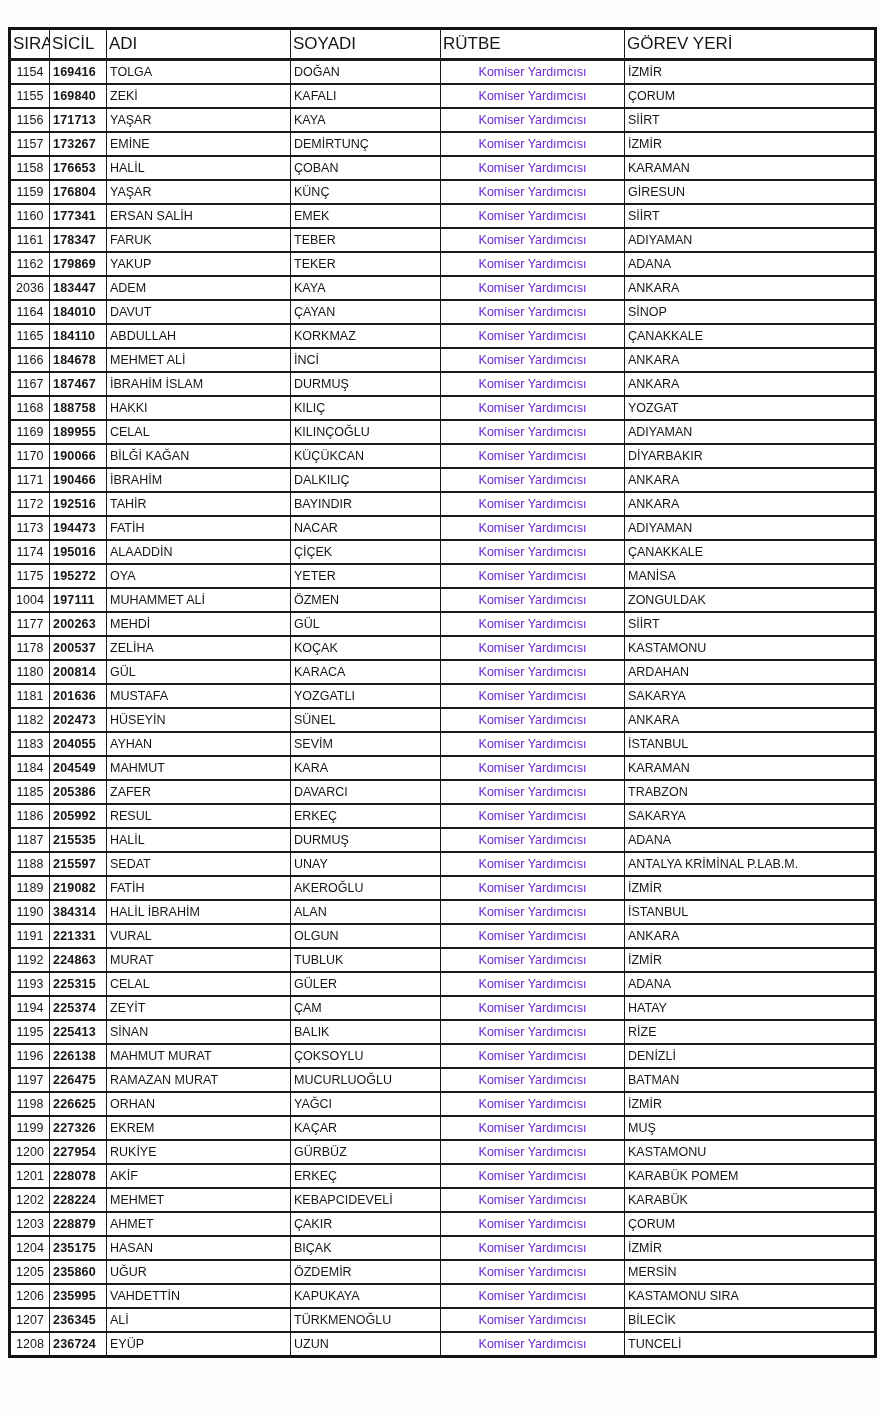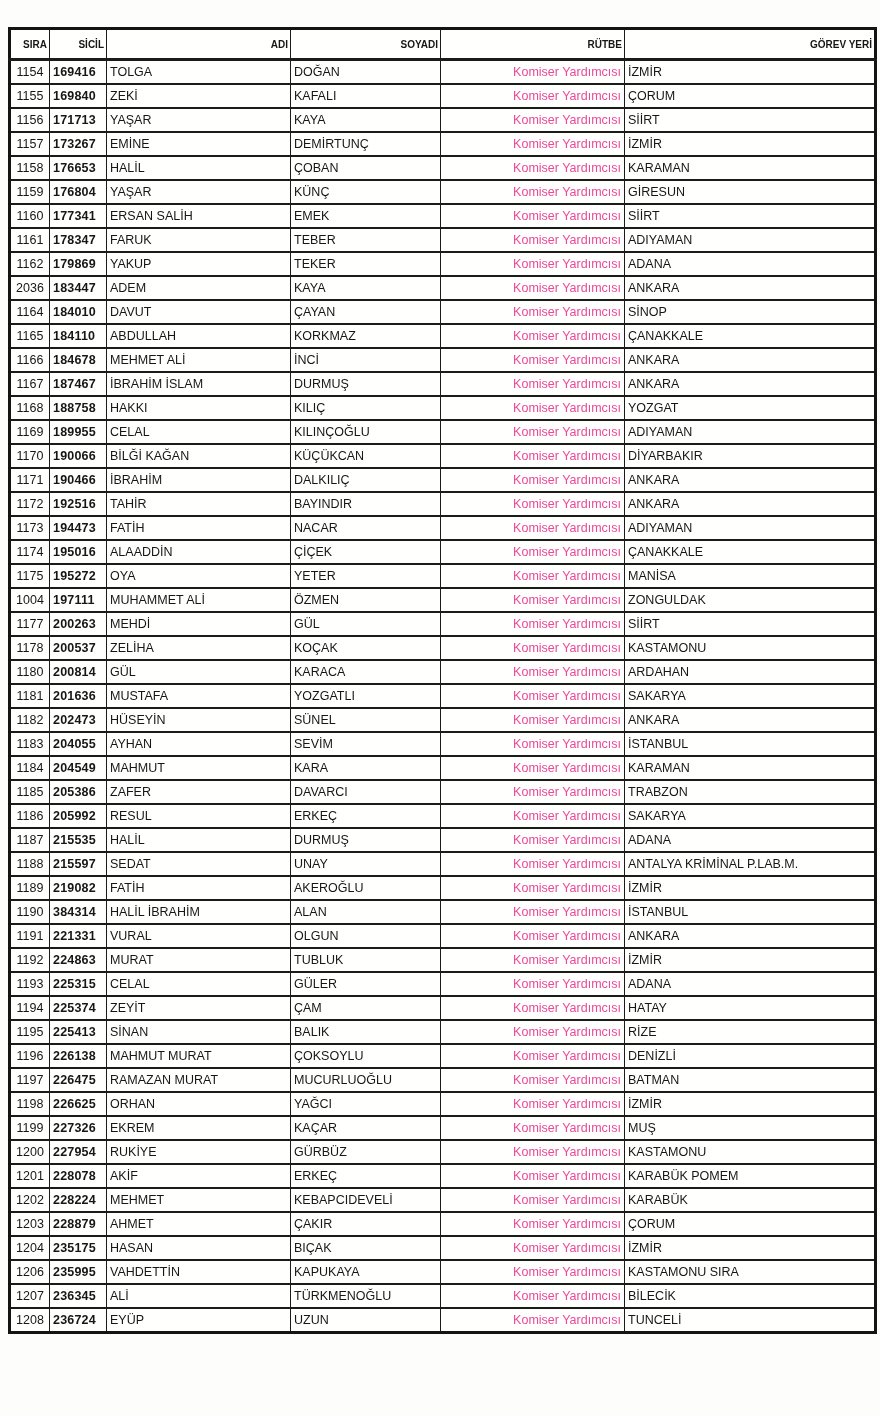--- a/index.html
+++ b/index.html
@@ -33,23 +33,23 @@
   }
   th, td {
     border-top-width: 2px;
     border-bottom-width: 2px;
     overflow: hidden;
     white-space: nowrap;
     color: #161616;
   }
   th {
     height: 26px;
-    font-size: 10px;
-    font-weight: bold;
-    text-align: right;
+    font-size: 17px;
+    font-weight: normal;
+    text-align: left;
     padding: 1px 2px;
     border-bottom-width: 3px;
   }
   td {
     height: 22px;
     font-size: 12.5px;
     font-weight: normal;
     padding: 0 3px;
     vertical-align: middle;
   }
@@ -57,21 +57,21 @@
   col.w-sira  { width: 40px; }
   col.w-sicil { width: 57px; }
   col.w-adi   { width: 184px; }
   col.w-soyadi{ width: 150px; }
   col.w-rutbe { width: 184px; }
   col.w-gorev { width: 251px; }
 
   td.c0 { text-align: center; }
   td.c1 { text-align: left; letter-spacing: 0.2px; font-weight: bold; }
   td.c2, td.c3, td.c5 { text-align: left; }
-  td.c4 { text-align: right; color: #ec4899; }
+  td.c4 { text-align: center; color: #6d28d9; }
 </style>
 </head>
 <body>
 
 <div class="page">
   <table class="roster">
     <colgroup>
       <col class="w-sira">
       <col class="w-sicil">
       <col class="w-adi">
@@ -484,20 +484,28 @@
         </tr>
         <tr>
           <td class="c0">1204</td>
           <td class="c1">235175</td>
           <td class="c2">HASAN</td>
           <td class="c3">BIÇAK</td>
           <td class="c4">Komiser Yardımcısı</td>
           <td class="c5">İZMİR</td>
         </tr>
         <tr>
+          <td class="c0">1205</td>
+          <td class="c1">235860</td>
+          <td class="c2">UĞUR</td>
+          <td class="c3">ÖZDEMİR</td>
+          <td class="c4">Komiser Yardımcısı</td>
+          <td class="c5">MERSİN</td>
+        </tr>
+        <tr>
           <td class="c0">1206</td>
           <td class="c1">235995</td>
           <td class="c2">VAHDETTİN</td>
           <td class="c3">KAPUKAYA</td>
           <td class="c4">Komiser Yardımcısı</td>
           <td class="c5">KASTAMONU SIRA</td>
         </tr>
         <tr>
           <td class="c0">1207</td>
           <td class="c1">236345</td>

